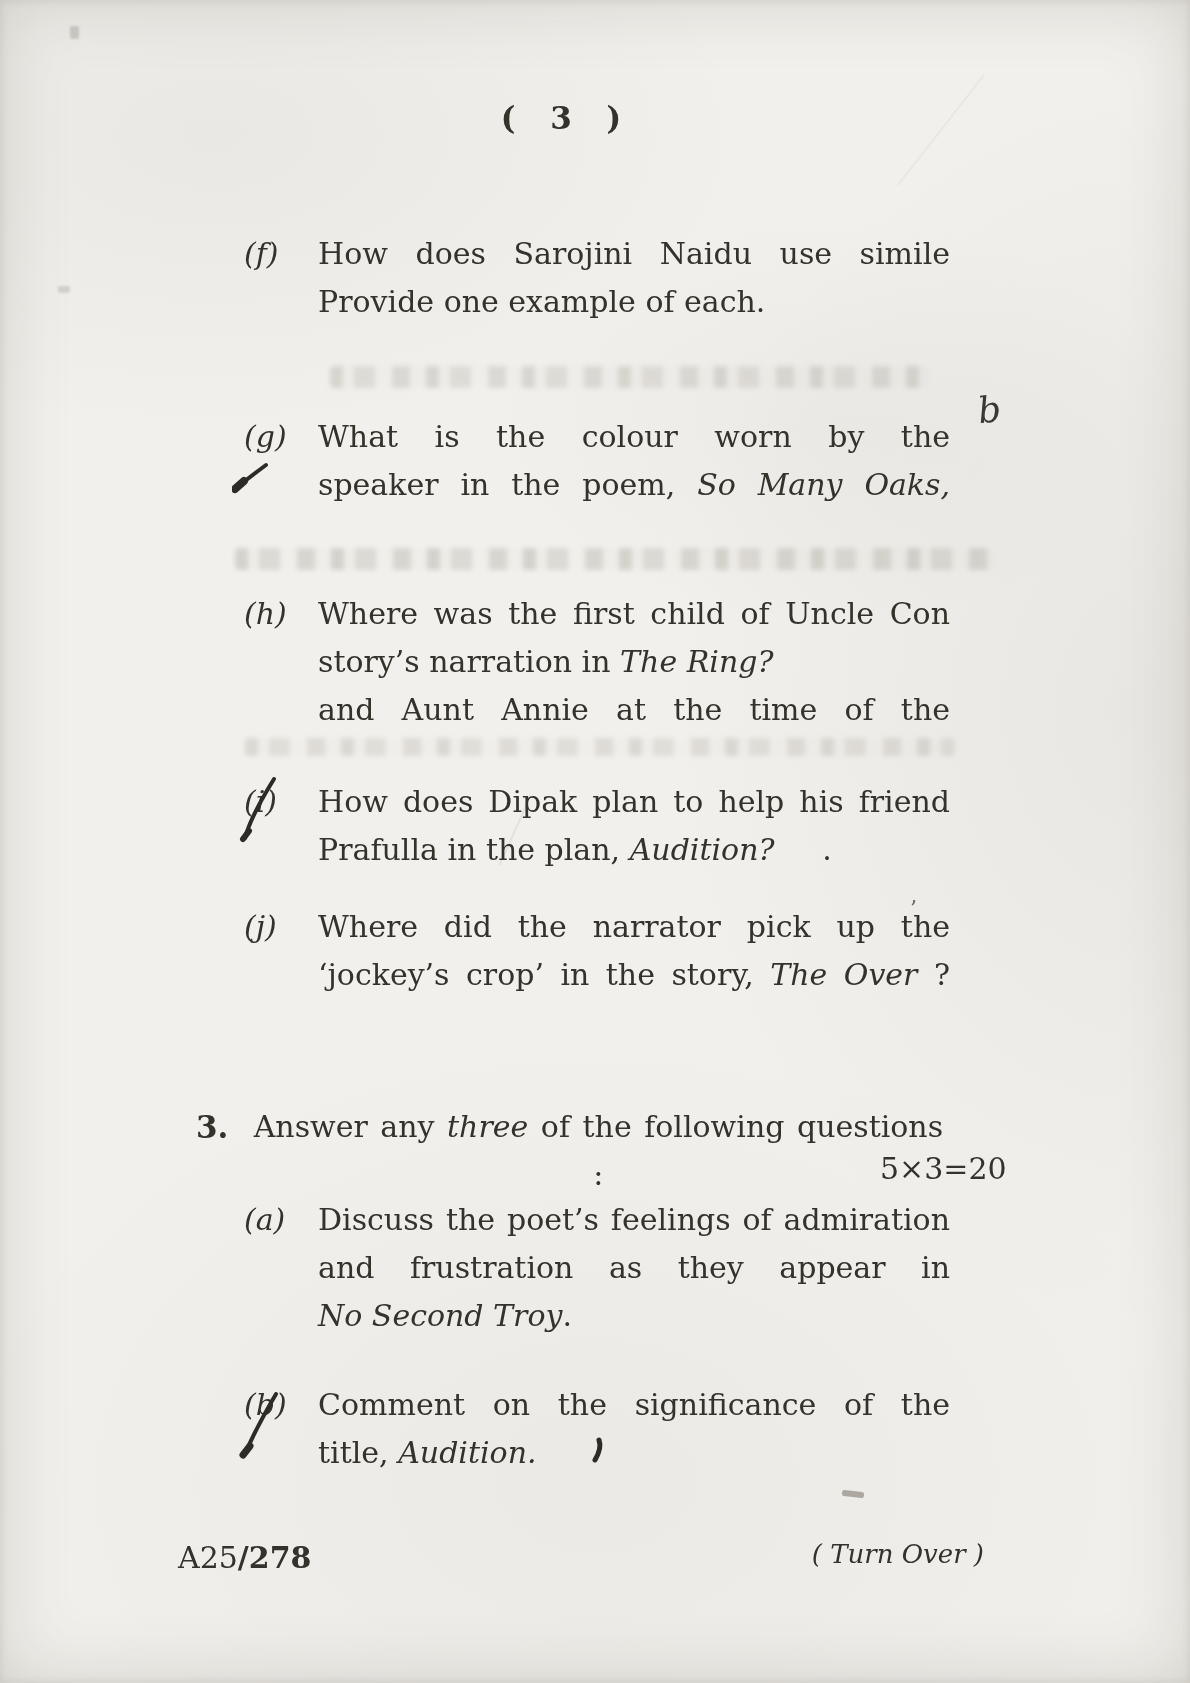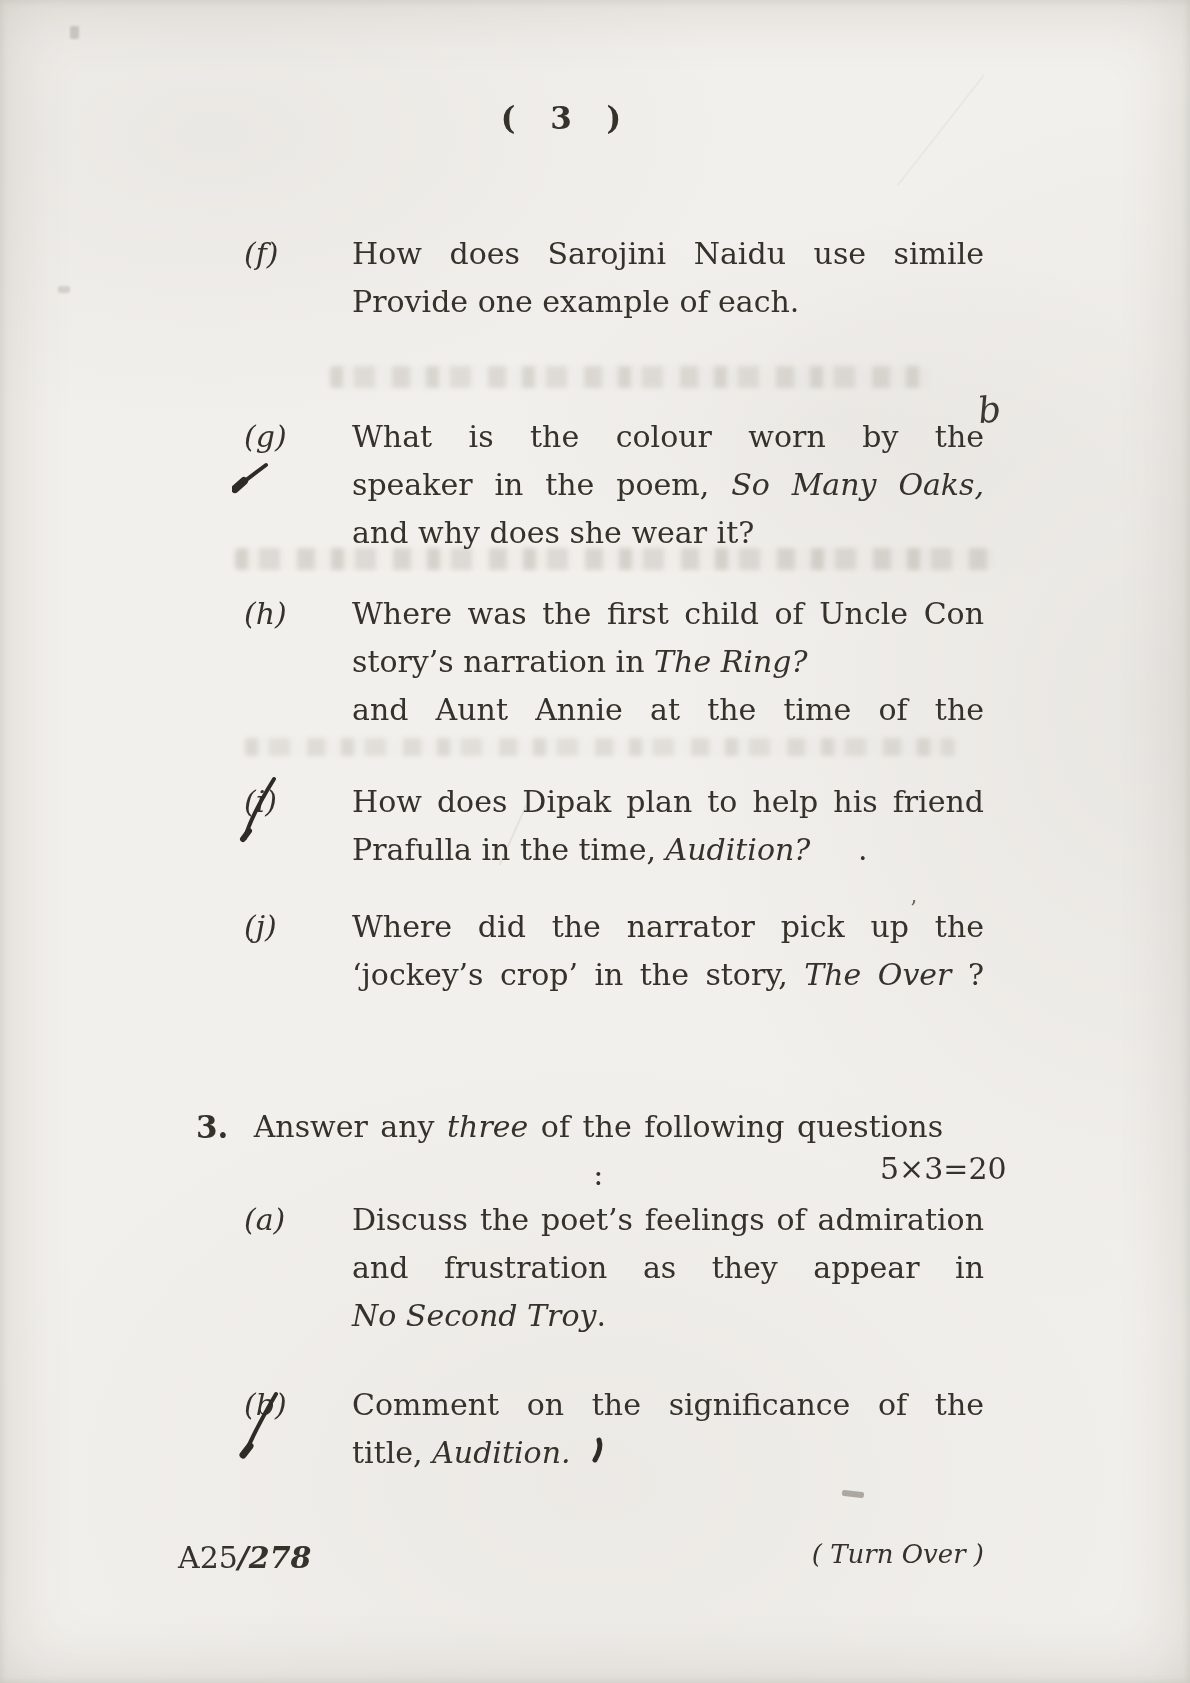--- a/index.html
+++ b/index.html
@@ -18,30 +18,30 @@
       #f2f0ec;
     box-shadow: inset 0 0 70px rgba(90,85,70,0.20), inset 0 0 8px rgba(90,85,70,0.15);
   }
   .abs{position:absolute;}
   .pagenum{
     top:100px;left:492px;width:150px;
     font-size:31px;font-weight:bold;letter-spacing:12px;text-align:center;
   }
   .qblock{left:244px;width:708px;}
   .qlabel{position:absolute;left:0;top:0;font-style:italic;font-size:30px;line-height:48px;}
-  .qlines{margin-left:108px;width:632px;}
+  .qlines{margin-left:74px;width:632px;}
   .line{height:48px;line-height:48px;font-size:30px;white-space:normal;}
   .line.just{text-align:justify;text-align-last:justify;}
   .it{font-style:italic;}
   .sec3{left:196px;width:760px;display:flex;}
   .secnum{font-weight:bold;font-size:31px;line-height:48px;margin-right:20px;}
   .secintro .line{word-spacing:3px;text-align:center;}
   .marks{left:880px;font-size:30px;line-height:34px;}
   .footer-left{left:178px;top:1540px;font-size:30px;line-height:36px;}
-  .footer-left b{font-weight:bold;font-style:italic;}
+  .footer-left b{font-weight:bold;}
   .footer-right{right:206px;top:1536px;font-size:26px;font-style:italic;line-height:36px;}
   .hand-b{
     left:978px;top:392px;font-size:36px;font-style:italic;color:#3b3731;
     transform:rotate(-6deg);line-height:36px;
   }
   .stray-quote{left:910px;top:896px;font-size:22px;color:#6d675e;}
   .smudge{
     position:absolute;height:22px;filter:blur(2.6px);border-radius:4px;
     background:repeating-linear-gradient(90deg,
       rgba(122,116,105,.50) 0 13px, rgba(122,116,105,.06) 13px 24px,
@@ -69,38 +69,37 @@
         <div class="line just"><span>How does Sarojini Naidu use simile</span></div>
         <div class="line"><span>Provide one example of each.</span></div>
       </div>
   </div>
 
   <div class="abs qblock" style="top:413px;">
     <span class="qlabel">(g)</span>
     <div class="qlines">
         <div class="line just"><span>What is the colour worn by the</span></div>
         <div class="line just"><span>speaker in the poem, </span><span class="it">So Many Oaks,</span></div>
-        <div class="line"><span>and why does she wear it?</span></div>
       </div>
   </div>
 
   <div class="abs qblock" style="top:590px;">
     <span class="qlabel">(h)</span>
     <div class="qlines">
         <div class="line just"><span>Where was the first child of Uncle Con</span></div>
         <div class="line"><span>story’s narration in </span><span class="it">The Ring?</span></div>
         <div class="line just"><span>and Aunt Annie at the time of the</span></div>
       </div>
   </div>
 
   <div class="abs qblock" style="top:778px;">
     <span class="qlabel">(i)</span>
     <div class="qlines">
         <div class="line just"><span>How does Dipak plan to help his friend</span></div>
-        <div class="line"><span>Prafulla in the time, </span><span class="it">Audition?</span><span>&nbsp;&nbsp;&nbsp;&nbsp;&nbsp;.</span></div>
+        <div class="line"><span>Prafulla in the plan, </span><span class="it">Audition?</span><span>&nbsp;&nbsp;&nbsp;&nbsp;&nbsp;.</span></div>
       </div>
   </div>
 
   <div class="abs qblock" style="top:903px;">
     <span class="qlabel">(j)</span>
     <div class="qlines">
         <div class="line just"><span>Where did the narrator pick up the</span></div>
         <div class="line just"><span>‘jockey’s crop’ in the story, </span><span class="it">The Over</span><span> ?</span></div>
       </div>
   </div>

